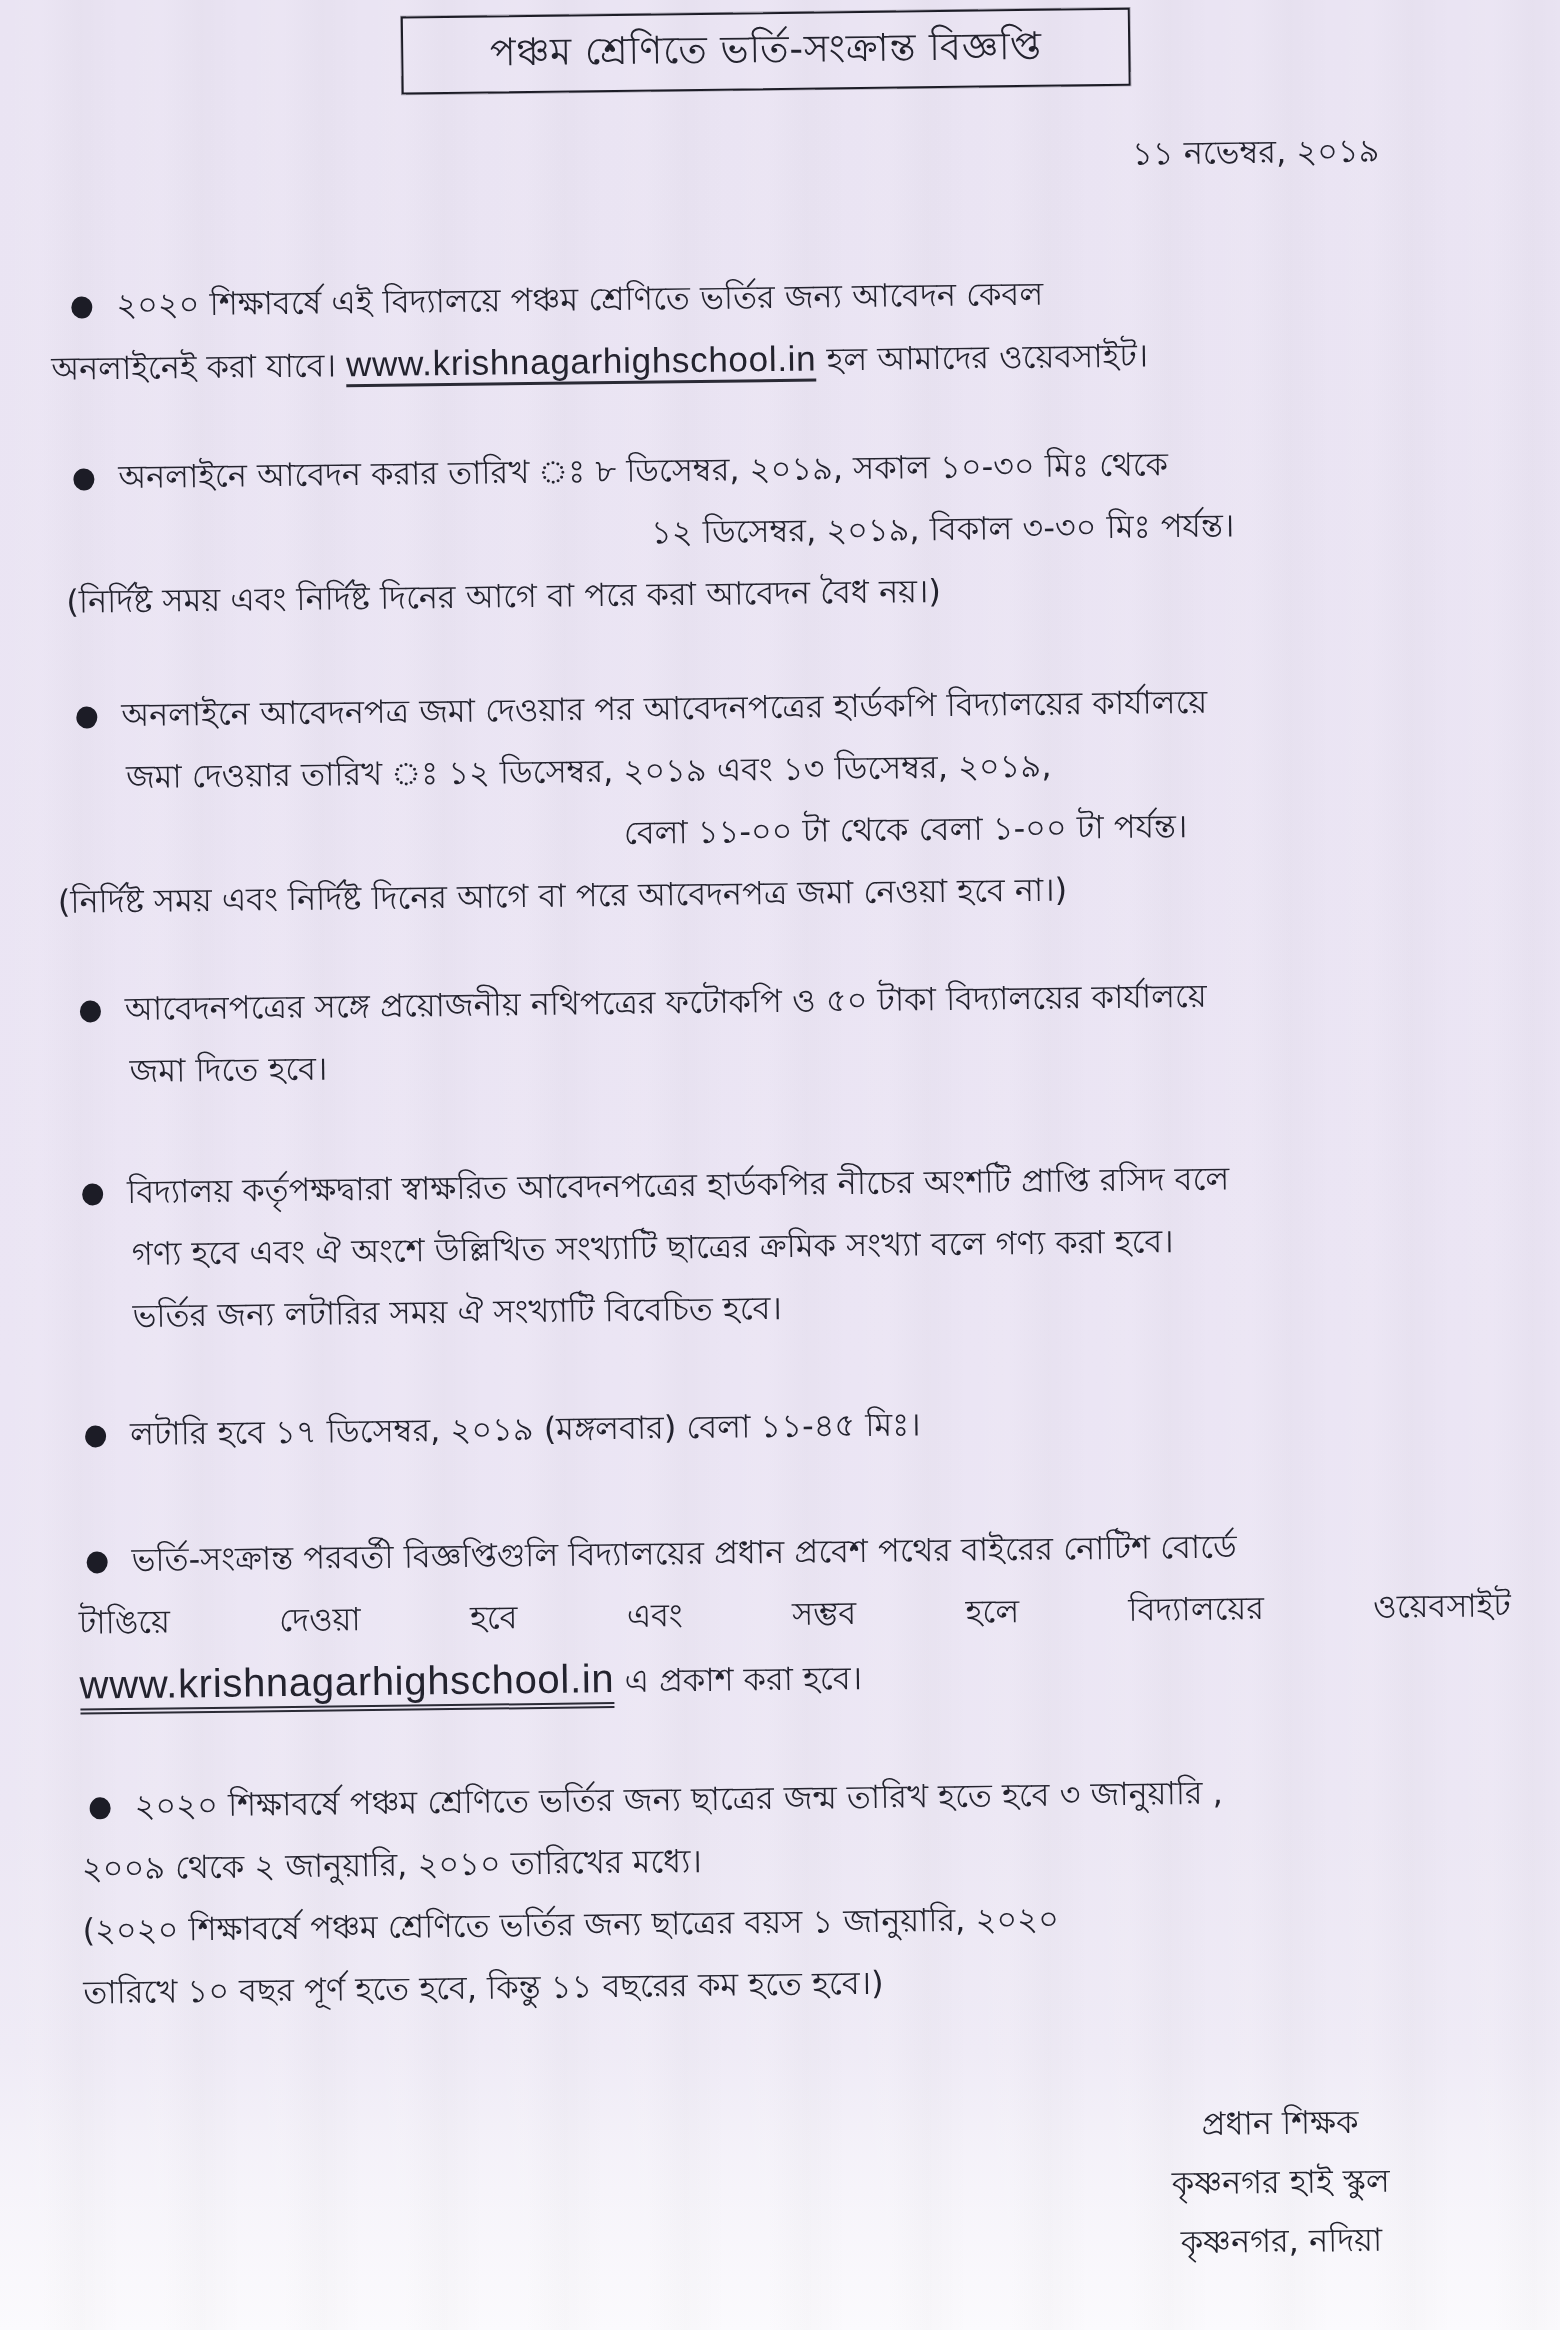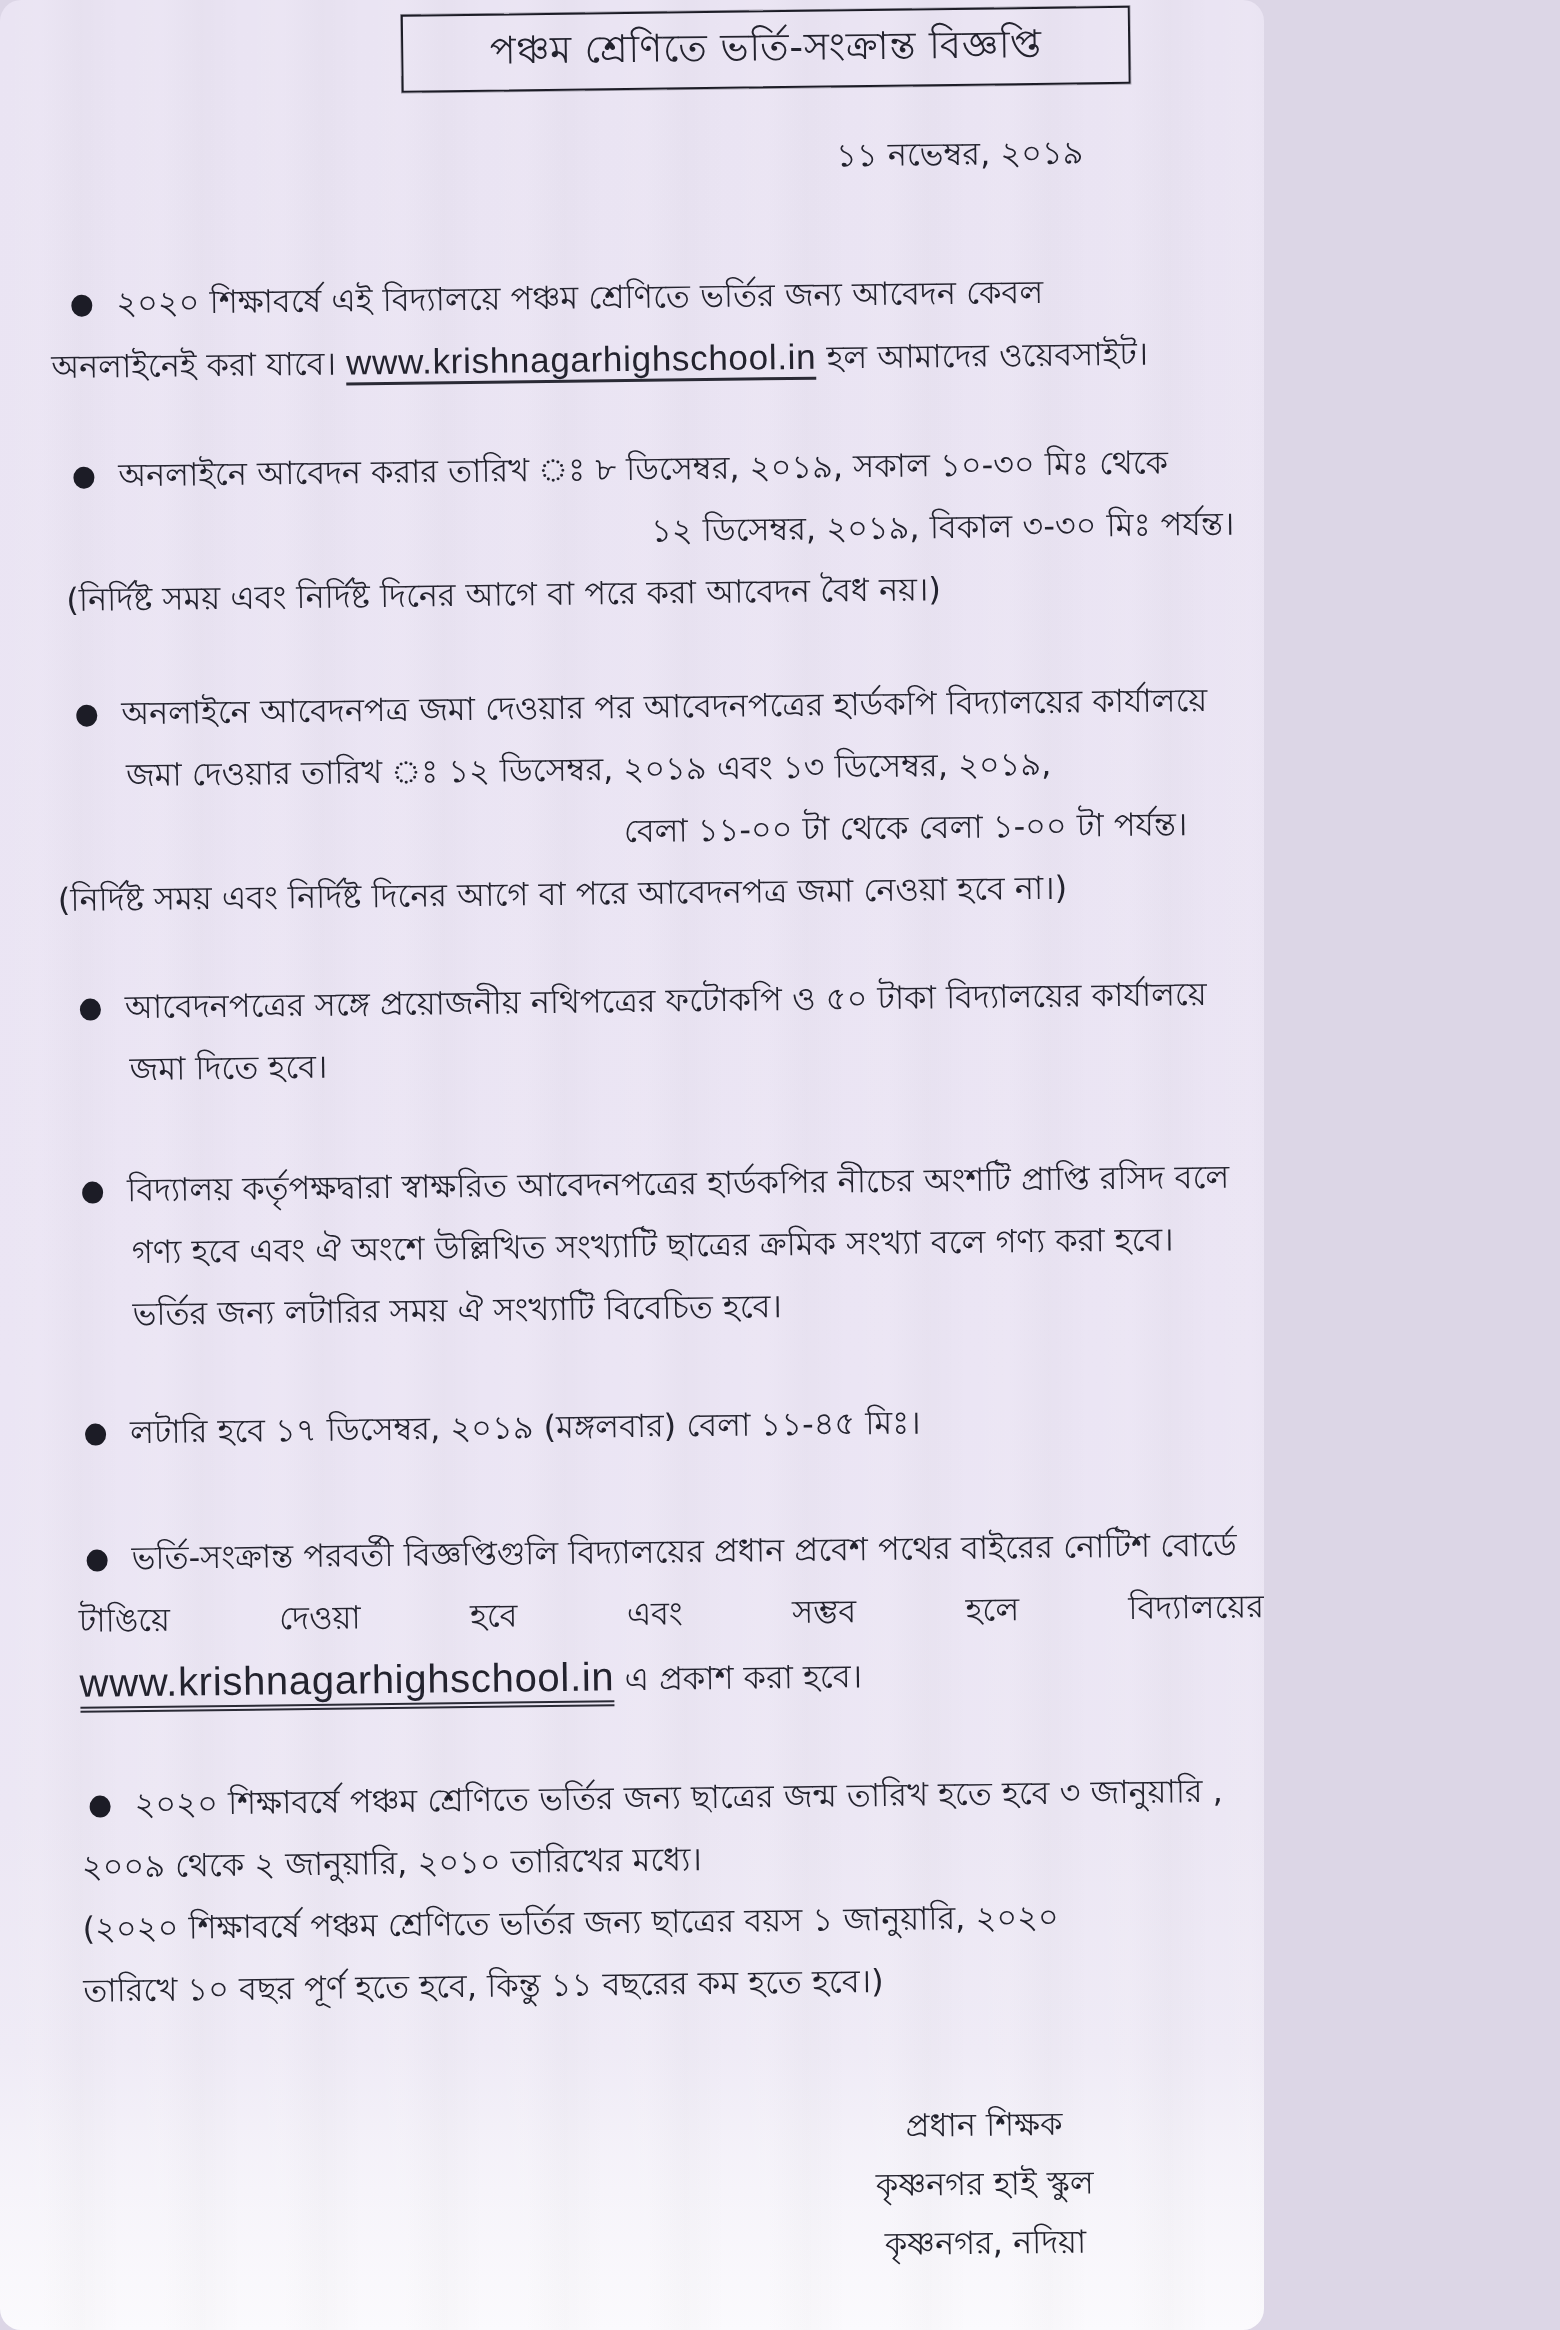--- a/index.html
+++ b/index.html
@@ -2,33 +2,32 @@
 <html style="font-size:10.8px"><head>
 <meta charset="utf-8">
 <style>
   html, body {
     margin: 0;
     padding: 0;
     background: #dcd6e6;
   }
   .page {
     position: relative;
-    width: 1264px;
+    width: 1560px;
     height: 2330px;
     overflow: hidden;
     font-family: "DejaVu Sans", sans-serif;
     color: #23232e;
     background:
       repeating-linear-gradient(90deg,
         rgba(255,255,255,0.00) 0px, rgba(255,255,255,0.05) 40px,
         rgba(0,0,0,0.015) 81px, rgba(255,255,255,0.00) 121px),
       linear-gradient(180deg,
         #eae4f3 0%, #ebe5f4 60%, #ece7f4 78%,
         #efebf6 88%, #f6f4fa 94%, #fbfafd 100%);
-    border-radius: 21px;
   }
   .content {
     position: absolute;
     inset: 0;
     transform: rotate(-0.7deg);
     transform-origin: 50% 40%;
   }
   .title-box {
     position: absolute;
     left: 412px;

